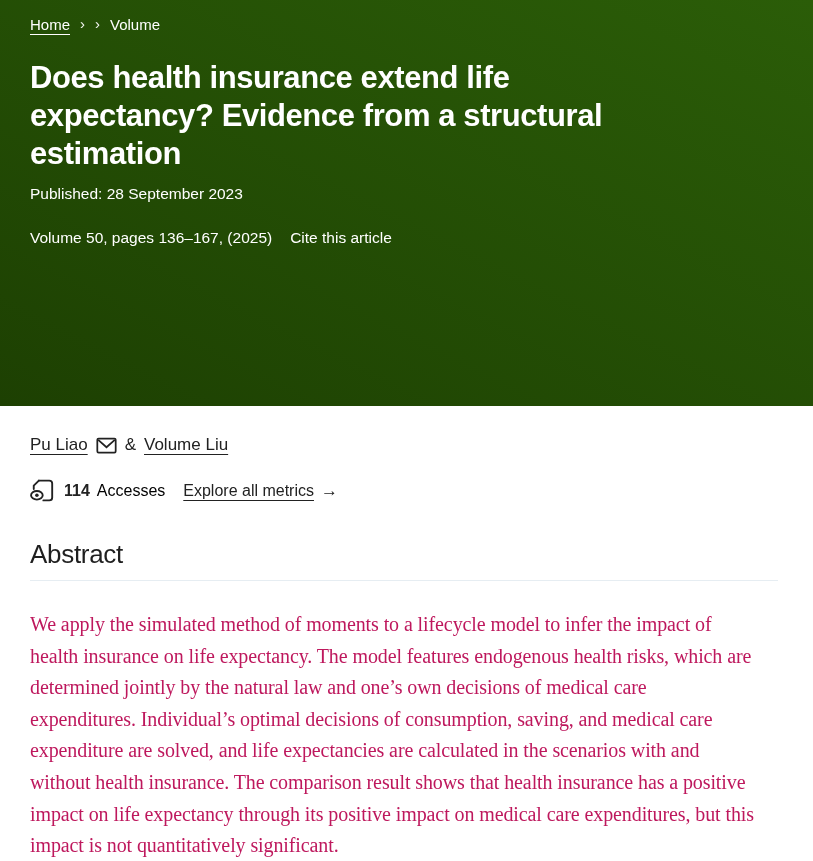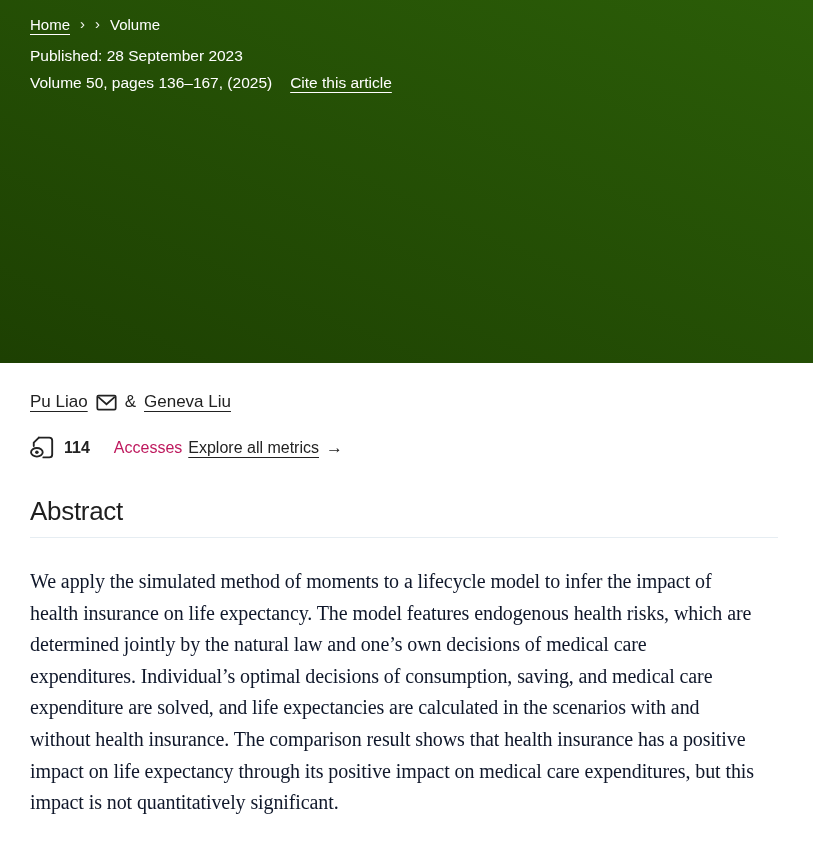--- a/index.html
+++ b/index.html
@@ -6,21 +6,21 @@
   html, body {
     width: 813px;
     background: #ffffff;
     font-family: "Liberation Sans", "DejaVu Sans", sans-serif;
     color: #222222;
   }
   body { height: 861px; overflow: hidden; }
 
   
   .banner {
-    height: 363px;
+    height: 406px;
     background: linear-gradient(to top right, #1d4002, #2b5d08);
     padding: 15px 30px 0 30px;
     color: #ffffff;
   }
   .breadcrumb {
     display: flex;
     align-items: center;
     gap: 10px;
     font-size: 15px;
     line-height: 20px;
@@ -44,30 +44,29 @@
     line-height: 38px;
     font-weight: bold;
     letter-spacing: -0.4px;
   }
   .published-line {
     margin-top: 11px;
     font-size: 15.5px;
     line-height: 20px;
   }
   .volume-line {
-    margin-top: 7px;
+    margin-top: 24px;
     font-size: 15.5px;
     line-height: 20px;
     display: flex;
     align-items: baseline;
   }
   .cite-link {
     margin-left: 18px;
     color: #ffffff;
-    text-decoration: underline;
     text-underline-offset: 4px;
     text-decoration-thickness: 1px;
     cursor: pointer;
     text-align: center;
   }
 
   
   .main {
     padding: 0 30px;
     width: 808px;
@@ -88,24 +87,24 @@
   }
   .envelope { display: inline-flex; align-items: center; }
 
   .metrics-row {
     margin-top: 23px;
     display: flex;
     align-items: center;
     font-size: 16px;
   }
   .metrics-row .accesses-icon-wrap { display: inline-flex; margin-right: 9px; }
-  .accesses-count { font-weight: bold; margin-right: 24px; }
-  .accesses-label { color: #be185d; }
+  .accesses-count { font-weight: bold; margin-right: 7px; }
+  .accesses-label { color: #000000; }
   .explore-link {
-    margin-left: 6px;
+    margin-left: 18px;
     color: #222222;
     text-decoration: underline;
     text-underline-offset: 4px;
     text-decoration-thickness: 1px;
     cursor: pointer;
   }
   .metrics-arrow { margin-left: 7px; font-size: 17px; color: #222222; }
 
   .abstract-heading {
     margin-top: 36px;
@@ -120,34 +119,35 @@
     border: none;
     border-top: 1px solid #e6edf2;
   }
   .abstract-text {
     margin-top: 28px;
     width: 726px;
     font-family: "Liberation Serif", "DejaVu Serif", serif;
     font-size: 20px;
     line-height: 31.6px;
     letter-spacing: -0.1px;
-    color: #0f172a;
+    color: #be185d;
   }
 </style>
 </head>
 <body>
 
 <div class="banner">
   <nav class="breadcrumb">
     <a>Home</a>
     <span class="sep">›</span>
     <span class="sep">›</span>
     <span>Volume</span>
   </nav>
 
+  <h1 class="article-title">Does health insurance extend life expectancy? Evidence from a structural estimation</h1>
 
   <p class="published-line">
     <span>Published:</span>
     <span>28 September 2023</span>
   </p>
 
   <p class="volume-line">
     <span>Volume 50, pages 136–167, (2025)</span>
     <a class="cite-link">Cite this article</a>
   </p>
@@ -157,21 +157,21 @@
 
   <div class="authors-row">
     <a>Pu Liao</a>
     <span class="envelope">
       <svg width="21" height="17" viewBox="0 0 24 19" fill="none" stroke="#222222" stroke-width="2">
         <rect x="1.5" y="1.5" width="21" height="16" rx="1.5"></rect>
         <path d="M2.5 3 L12 11.5 L21.5 3"></path>
       </svg>
     </span>
     <span>&amp;</span>
-    <a>Geneva Liu</a>
+    <a>Volume Liu</a>
   </div>
 
   <div class="metrics-row">
     <span class="accesses-icon-wrap">
       <svg width="25" height="25" viewBox="0 0 24 24" fill="none" stroke="#222222" stroke-width="1.8" stroke-linejoin="round" stroke-linecap="round">
         <path d="M8.5 2.5 H18.5 A2.8 2.8 0 0 1 21.3 5.3 V18.7 A2.8 2.8 0 0 1 18.5 21.5 H12.8"></path>
         <path d="M8.5 2.5 L3.6 7.4 V10.5"></path>
         <ellipse cx="6.6" cy="16.6" rx="5.6" ry="4.1" fill="#ffffff"></ellipse>
         <circle cx="6.6" cy="16.6" r="1.7" fill="#222222" stroke="none"></circle>
       </svg>

